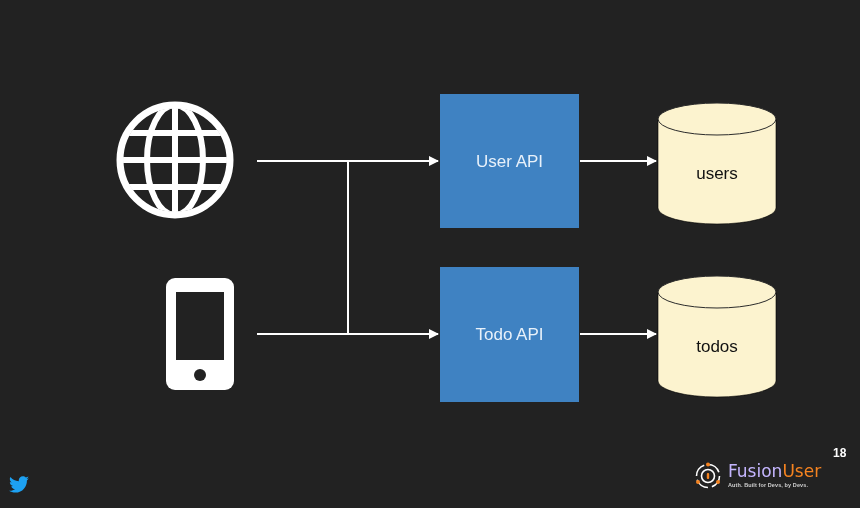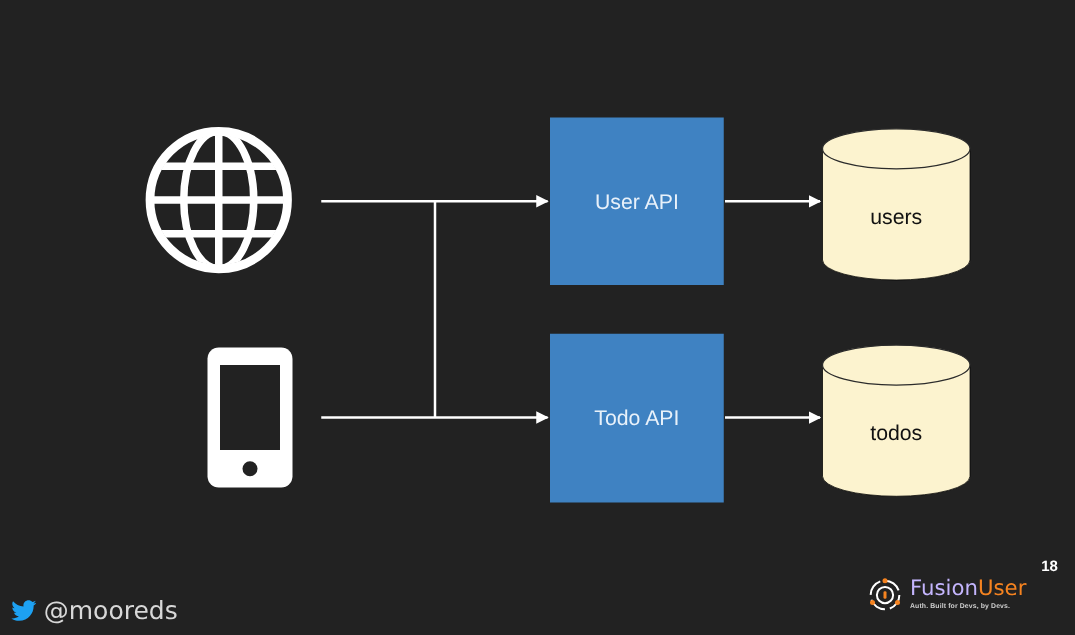--- a/index.html
+++ b/index.html
@@ -92,21 +92,20 @@
     <path d="M658,292 L658,381 A59,16 0 0 0 776,381 L776,292 Z" fill="#fcf3cf" stroke="#000000" stroke-width="0.6"></path>
     <ellipse cx="717" cy="292" rx="59" ry="16" fill="#fcf3cf" stroke="#2b2b2b" stroke-width="1"></ellipse>
     <text x="717" y="352" text-anchor="middle" fill="#111111" font-size="17">todos</text>
   </g>
 </svg>
 
 <div class="footer-handle">
   <svg width="20" height="17" viewBox="0 0 24 20">
     <path fill="#1da1f2" d="M24 2.4c-.9.4-1.8.6-2.8.8 1-.6 1.8-1.6 2.2-2.7-1 .6-2 1-3.1 1.2C19.3.7 18 .1 16.6.1c-2.7 0-4.9 2.2-4.9 4.9 0 .4 0 .8.1 1.1C7.7 5.9 4.1 4 1.7 1 1.2 1.8 1 2.6 1 3.5c0 1.7.9 3.2 2.2 4.1-.8 0-1.6-.2-2.2-.6v.1c0 2.4 1.7 4.4 3.9 4.8-.4.1-.8.2-1.3.2-.3 0-.6 0-.9-.1.6 2 2.4 3.4 4.6 3.4-1.7 1.3-3.8 2.1-6.1 2.1H0c2.2 1.4 4.8 2.2 7.5 2.2 9.1 0 14-7.5 14-14v-.6c1-.7 1.8-1.6 2.5-2.5z"></path>
   </svg>
-  <span>@mooreds</span>
 </div>
 
 <div class="brand">
   <svg width="28" height="28" viewBox="0 0 28 28">
     <circle cx="14" cy="14" r="11.5" fill="none" stroke="#ffffff" stroke-width="1.6" stroke-dasharray="14 4"></circle>
     <circle cx="14" cy="14" r="6.5" fill="none" stroke="#ffffff" stroke-width="1.6"></circle>
     <rect x="12.8" y="11" width="2.4" height="6" rx="1" fill="#f58320"></rect>
     <circle cx="14" cy="2.5" r="2" fill="#f58320"></circle>
     <circle cx="4" cy="20" r="2" fill="#f58320"></circle>
     <circle cx="24" cy="20" r="2" fill="#f58320"></circle>

